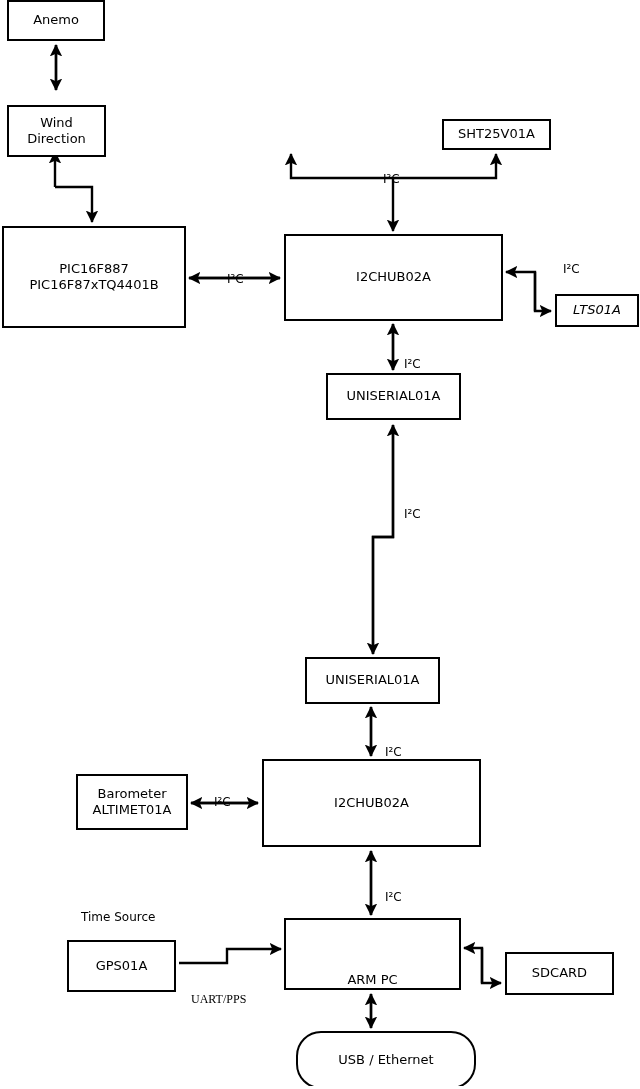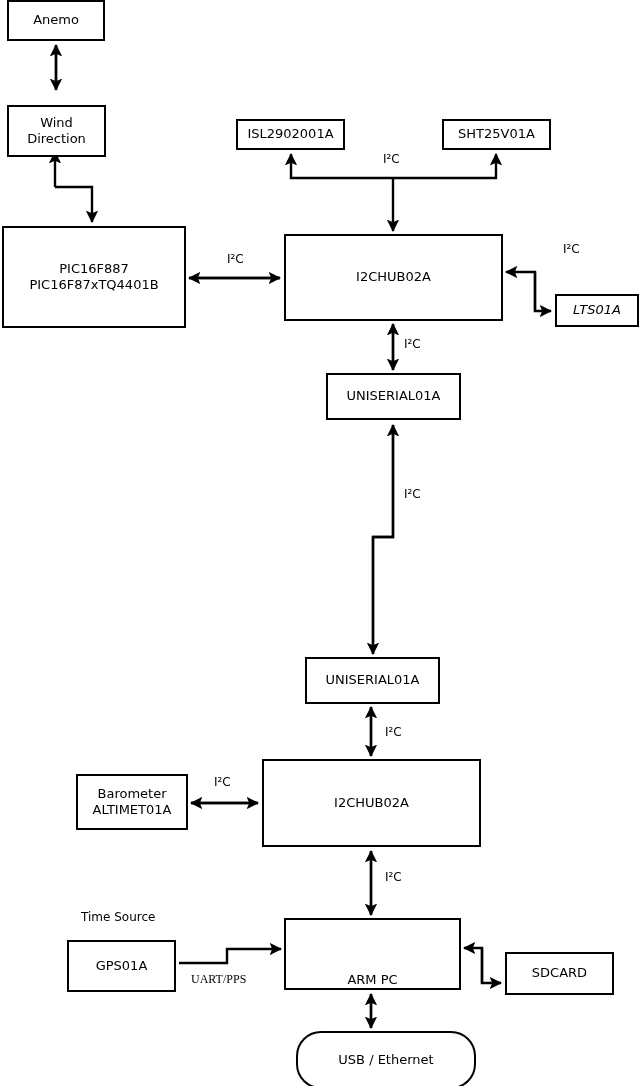--- a/index.html
+++ b/index.html
@@ -41,20 +41,21 @@
     white-space: pre-line;
     z-index: 2;
   }
   .edge-label {
     position: absolute;
     color: #000000;
     font-size: 12px;
     background: transparent;
     white-space: nowrap;
     z-index: 3;
+    margin-top: 20px;
   }
   .free-label {
     position: absolute;
     color: #000000;
     font-size: 12px;
     white-space: nowrap;
     z-index: 3;
   }
 </style>
 </head>
@@ -120,23 +121,20 @@
   <div class="node" style="left:7px; top:95px; width:99px; height:52px;margin-top:10px;">
     <span>Wind
 Direction</span>
   </div>
 
   <div class="node" style="left:2px; top:226px; width:184px; height:102px;">
     <span>PIC16F887
 PIC16F87xTQ4401B</span>
   </div>
 
-  <div class="node" style="left:236px; top:119px; width:109px; height:31px;">
-    <span>ISL2902001A</span>
-  </div>
 
   <div class="node" style="left:442px; top:119px; width:109px; height:31px;">
     <span>SHT25V01A</span>
   </div>
 
   <div class="node" style="left:284px; top:234px; width:219px; height:87px;">
     <span>I2CHUB02A</span>
   </div>
 
   <div class="node" style="left:555px; top:294px; width:84px; height:33px;font-style:italic;">

